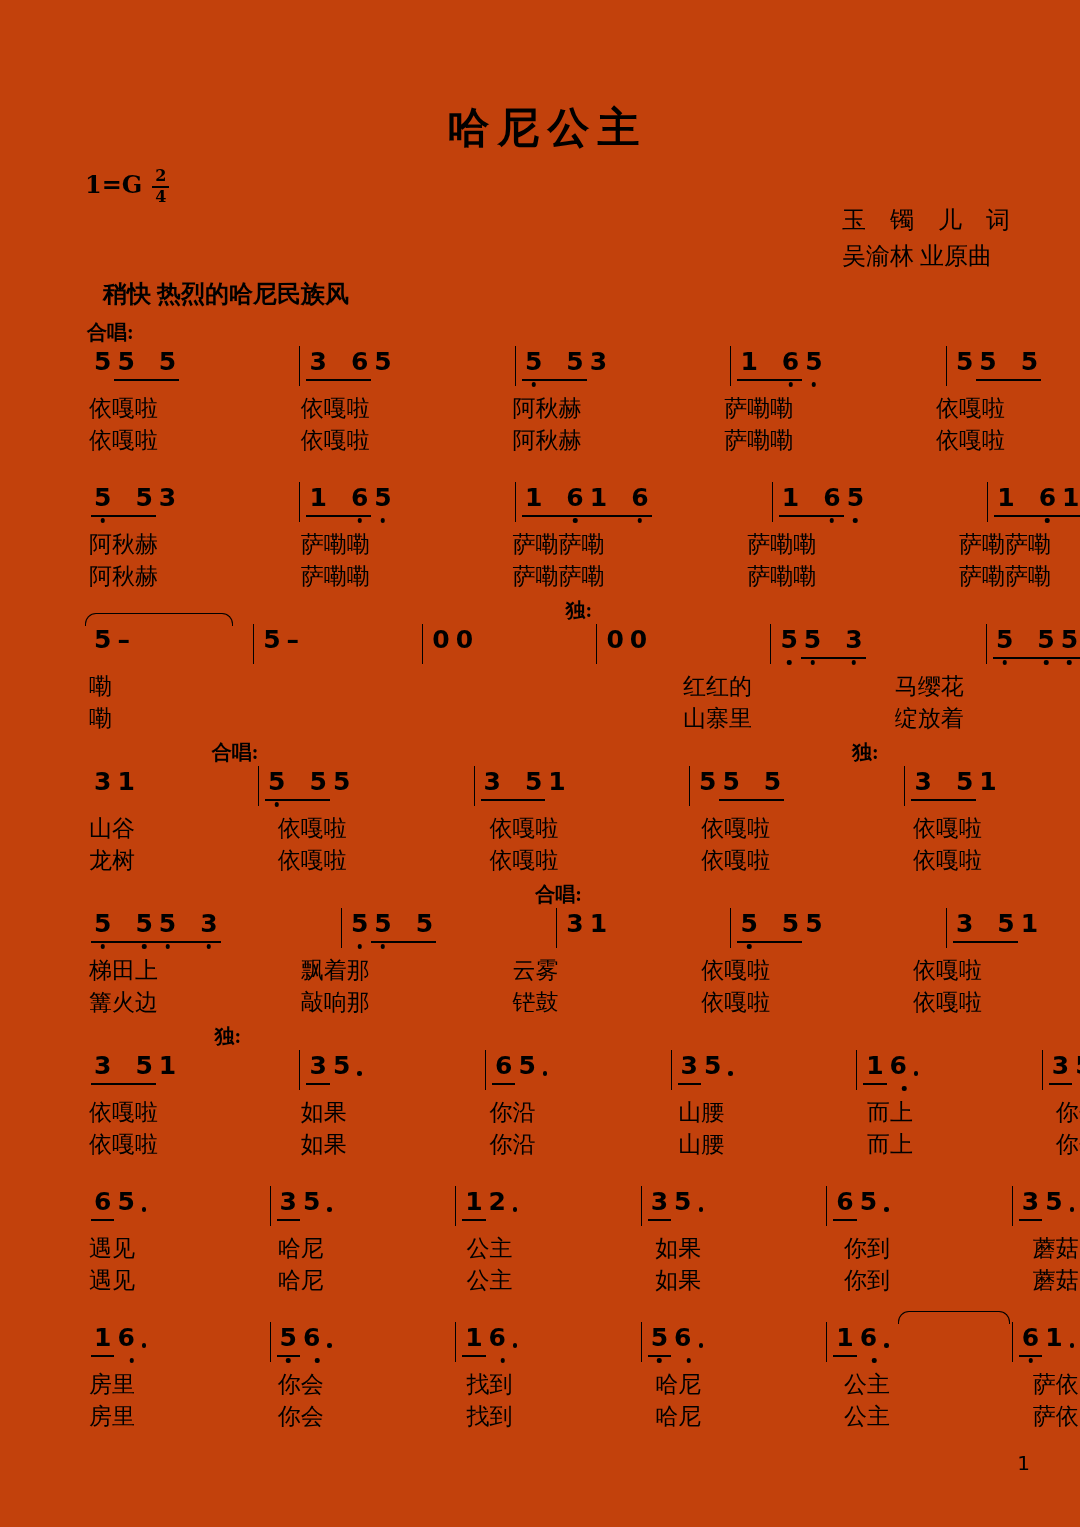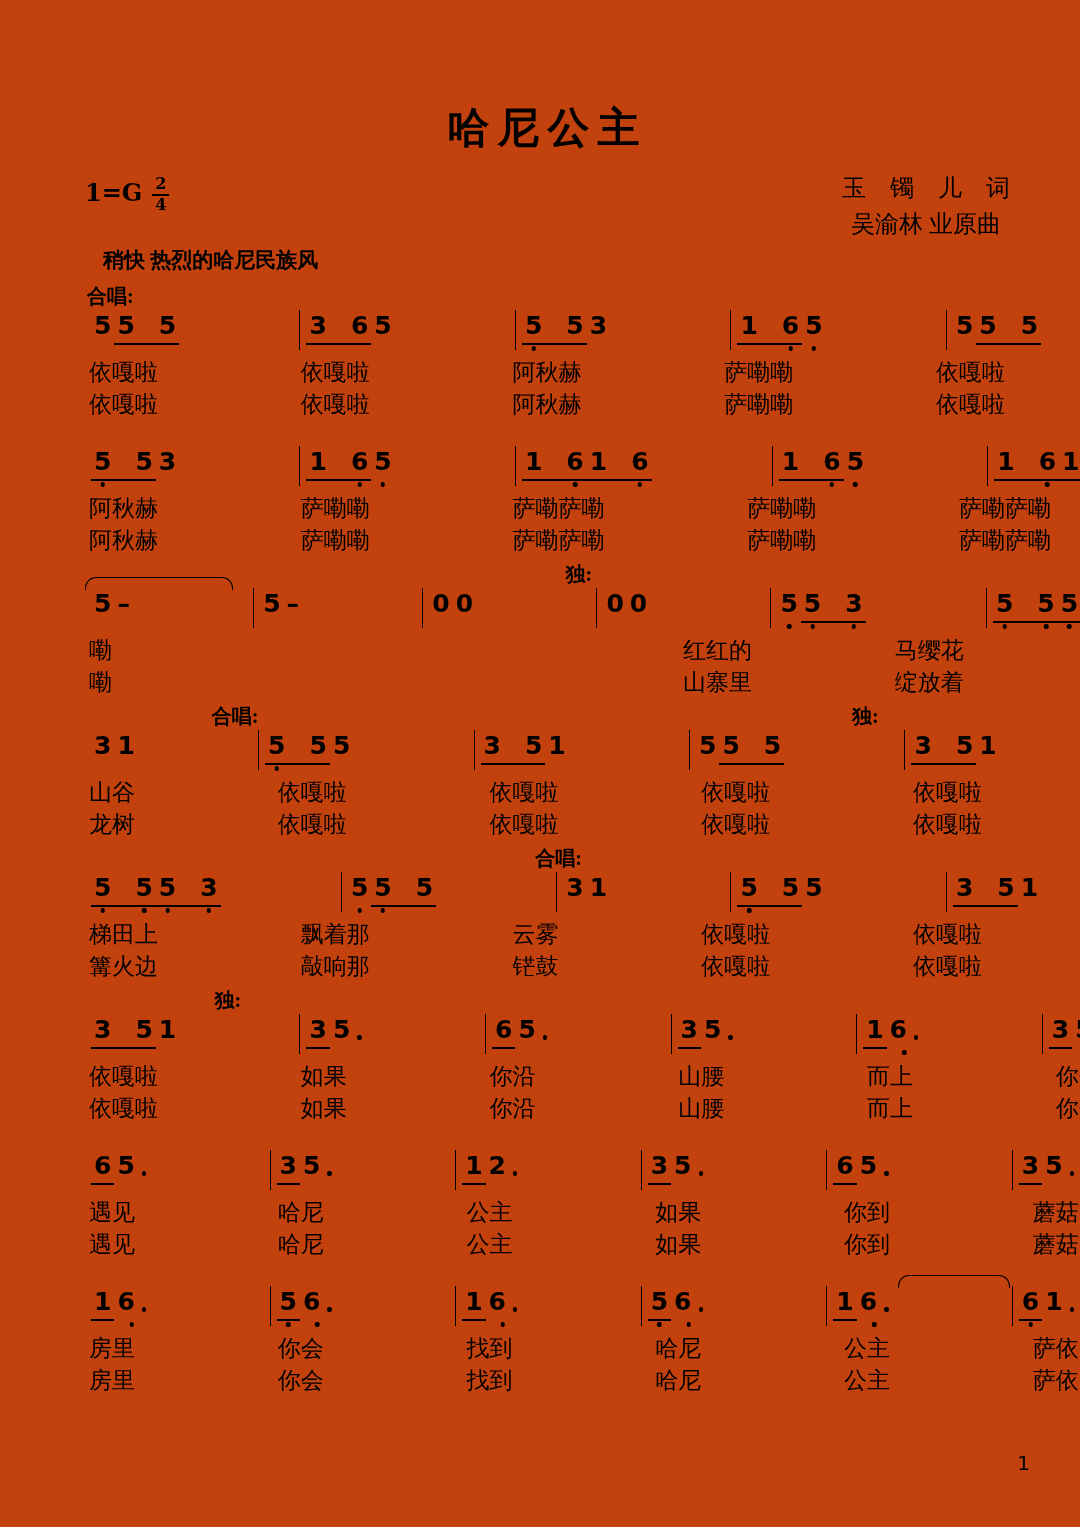--- a/index.html
+++ b/index.html
@@ -3,27 +3,27 @@
 <meta charset="utf-8">
 <style>
   html,body{margin:0;padding:0;background:#ffffff;}
   body{width:1080px;height:1527px;position:relative;font-family:"Liberation Serif",serif;color:#000;}
   .page{position:absolute;inset:0;background:#c2410c;overflow:hidden;}
   .content{position:absolute;left:85px;width:925px;top:0;}
 
   .title{margin:100px 0 0 0;text-align:center;font-size:42px;font-weight:700;letter-spacing:8px;font-family:"Liberation Serif",serif;}
 
   .meta-row{display:flex;justify-content:space-between;align-items:flex-start;margin-top:14px;}
-  .key-sig{font-size:24px;font-weight:700;font-family:"DejaVu Serif",serif;display:flex;align-items:flex-start;margin-top:8px;}
+  .key-sig{font-size:24px;font-weight:700;font-family:"DejaVu Serif",serif;display:flex;align-items:flex-start;}
   .frac{display:inline-flex;flex-direction:column;align-items:center;font-size:16px;line-height:1.05;margin-left:10px;margin-top:-2px;font-weight:700;}
   .frac-num{border-bottom:2px solid #000;padding:0 3px 1px 3px;}
   .frac-den{padding-top:1px;}
-  .credits{text-align:center;font-size:24px;line-height:1.5;}
-
-  .tempo{margin-top:4px;padding-left:18px;font-size:21px;font-weight:700;}
+  .credits{text-align:left;font-size:24px;line-height:1.5;margin-top:32px;}
+
+  .tempo{margin-top:4px;padding-left:18px;font-size:24px;font-weight:700;}
 
   #score{margin-top:10px;}
   .system{position:relative;margin-bottom:6px;}
   .system.no-label{margin-top:26px;}
   .label-row{position:relative;height:26px;}
   .vocal-label{position:absolute;bottom:0;font-size:20px;font-weight:700;margin-left:2px;white-space:nowrap;}
 
   .notes-row{display:flex;height:40px;position:relative;}
   .measure{border-right:1.6px solid #000;display:flex;justify-content:space-between;align-items:flex-start;box-sizing:border-box;padding:2px 13% 0 6px;position:relative;}
   .note-group{display:inline-flex;align-items:flex-end;gap:24px;padding:0 3px 3px 3px;position:relative;}

